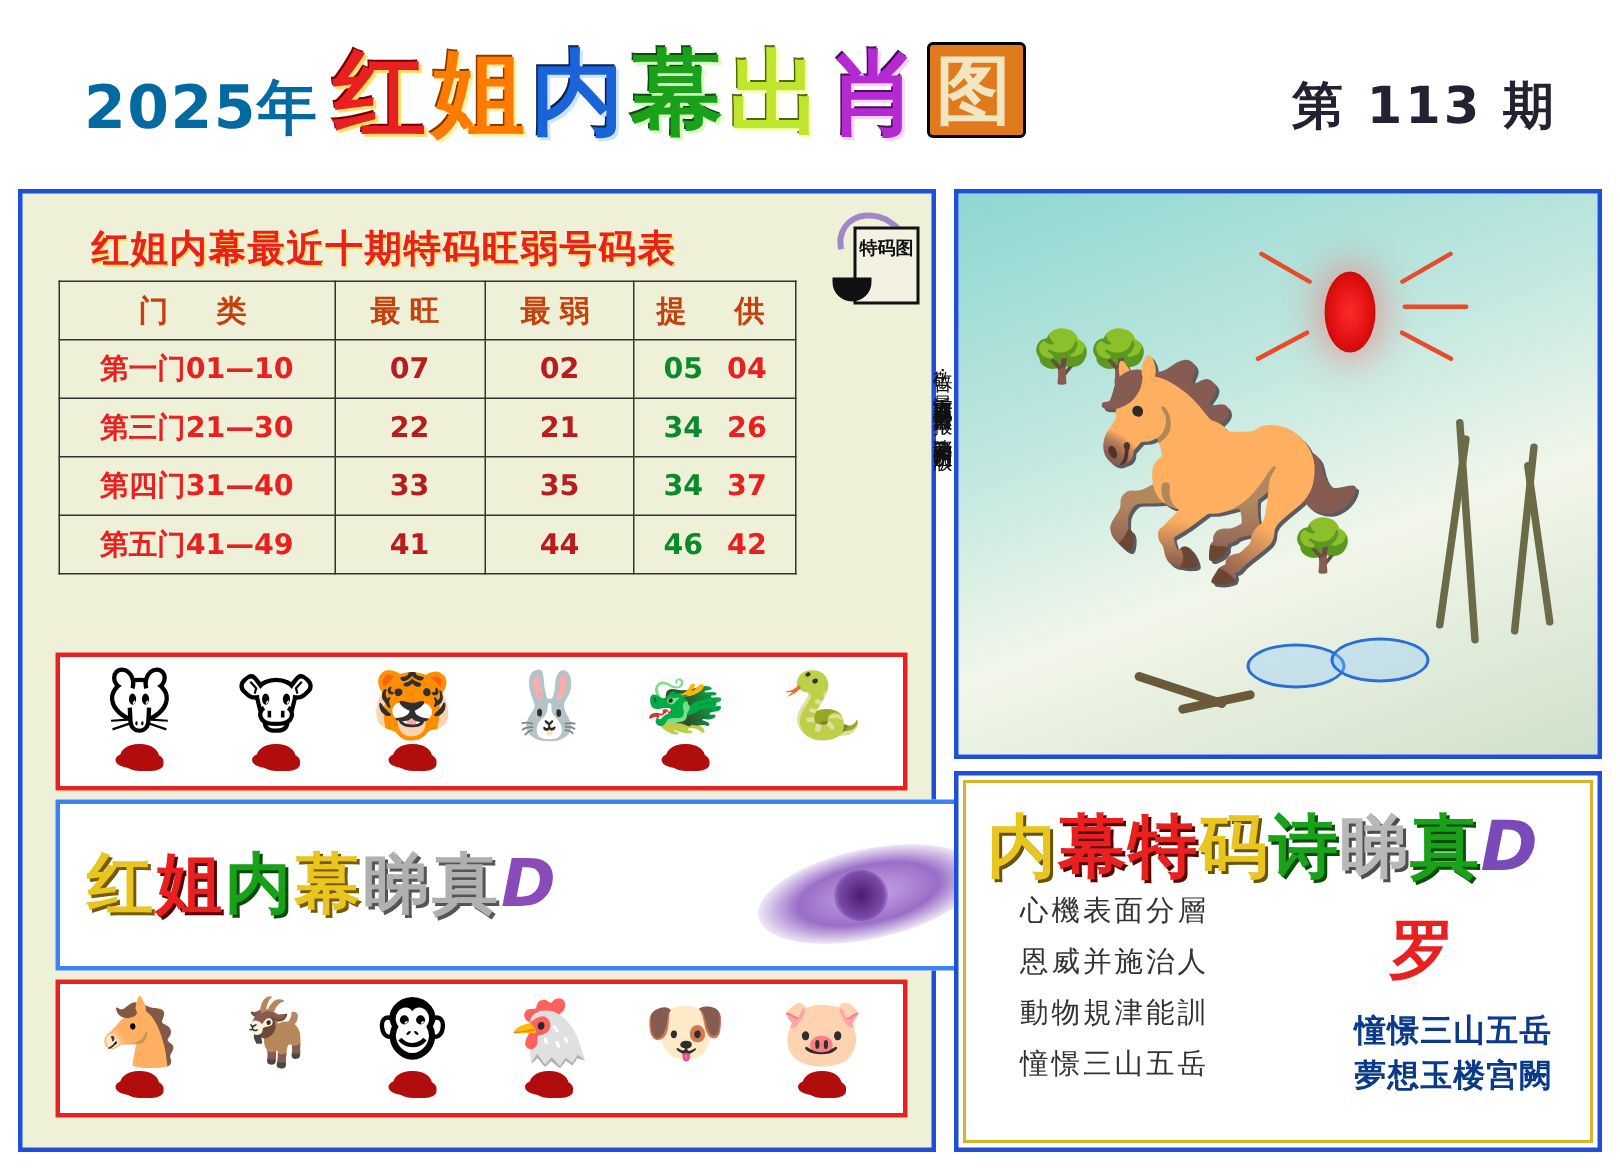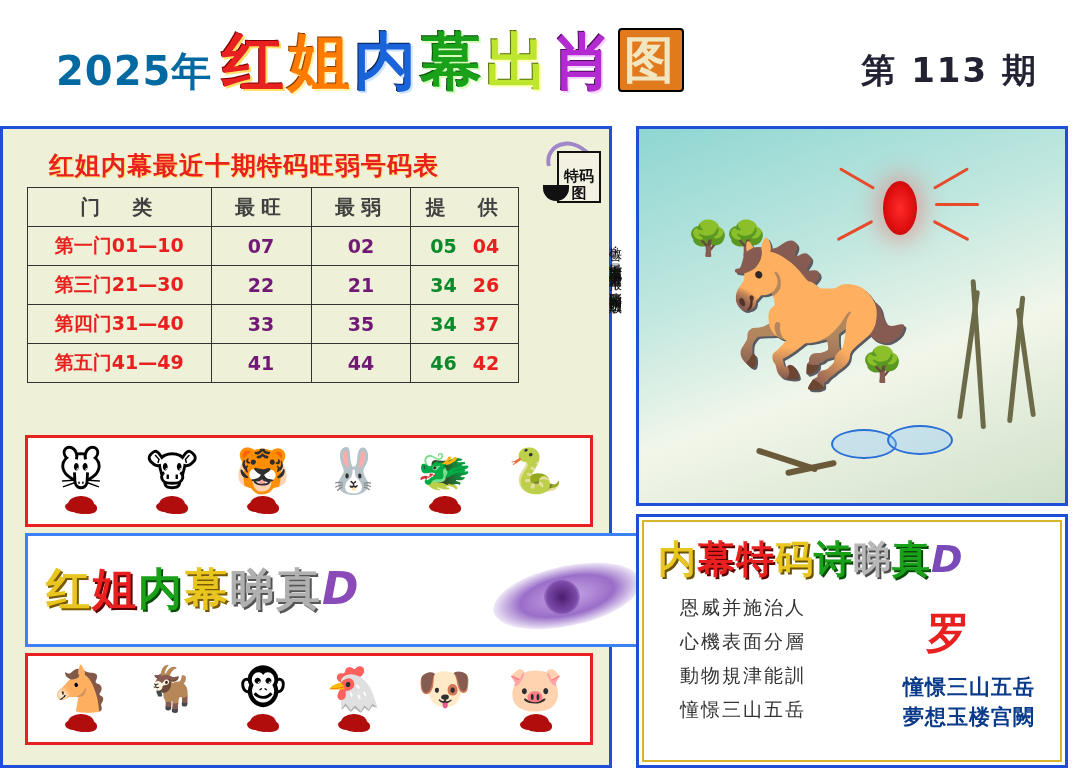--- a/index.html
+++ b/index.html
@@ -41,38 +41,38 @@
     padding:0 4px;border-radius:4px;font-size:50px;line-height:60px;
     vertical-align:6px;
   }
   .issue{
     position:absolute;right:42px;top:48px;
     font-size:34px;font-weight:bold;color:#222233;
     letter-spacing:2px;
   }
   
   .left-panel{
-    position:absolute;left:0;top:126px;width:612px;height:642px;
+    position:absolute;left:12px;top:126px;width:612px;height:642px;
     background:#eef0d8;border:3px solid #1f4fd8;box-sizing:border-box;
   }
   .tbl-title{
     position:absolute;left:46px;top:20px;
     font-size:25px;font-weight:bold;color:#e8201f;
     text-shadow:1px 1px 0 #ffe066;letter-spacing:1px;
     white-space:nowrap;
   }
   
   .stamp{
     position:absolute;left:540px;top:12px;width:62px;height:78px;
   }
   .stamp-box{
     position:absolute;left:14px;top:10px;width:44px;height:52px;
     border:2px solid #111;background:#f3f1e2;
-    font-size:15px;line-height:17px;color:#111;font-weight:bold;
-    text-align:center;padding-top:15px;box-sizing:border-box;
+    font-size:12px;line-height:17px;color:#111;font-weight:bold;
+    text-align:center;padding-top:4px;box-sizing:border-box;
   }
   .stamp-arc{
     position:absolute;left:2px;top:2px;width:44px;height:36px;
     border:4px solid #a088c8;border-bottom-color:transparent;border-right-color:transparent;
     border-radius:50%;transform:rotate(35deg);
   }
   .stamp-cup{
     position:absolute;left:0px;top:44px;width:26px;height:16px;
     background:#111;border-radius:0 0 13px 13px;
   }
@@ -85,23 +85,23 @@
   
   table.main{
     position:absolute;left:24px;top:58px;
     border-collapse:collapse;width:492px;
     background:#eef0d8;
   }
   table.main th,table.main td{
     border:1px solid #333;height:36px;text-align:center;
     font-size:19px;font-weight:bold;
   }
-  table.main th{color:#404040;letter-spacing:6px;font-size:20px;}
+  table.main th{color:#c2410c;letter-spacing:6px;font-size:20px;}
   td.cat{color:#e8201f;width:186px;font-size:18px;}
-  td.num{color:#701a75;width:100px;}
+  td.num{color:#b91c1c;width:100px;}
   td.pair{width:106px;}
   td.pair .a{color:#0a8a2a;margin-right:16px;}
   td.pair .b{color:#e8201f;}
   
   .zod-row{
     position:absolute;left:22px;width:568px;height:92px;
     border:3px solid #e8201f;background:#ffffff;box-sizing:border-box;
   }
   .zod-row.top{top:306px;}
   .zod-row.bot{top:524px;}
@@ -175,21 +175,21 @@
     position:absolute;left:636px;top:514px;width:432px;height:254px;
     border:3px solid #1f4fd8;box-sizing:border-box;background:#ffffff;
     padding:3px;
   }
   .rb-inner{
     width:100%;height:100%;border:2px solid #d8b42a;box-sizing:border-box;
     position:relative;
   }
   .poem-title{
     position:absolute;left:14px;top:12px;
-    font-size:38px;font-weight:bold;letter-spacing:1px;white-space:nowrap;
+    font-size:46px;font-weight:bold;letter-spacing:1px;white-space:nowrap;
   }
   .pt1{color:#e8c51f;text-shadow:2px 2px 0 #6a5200;}
   .pt2{color:#e8201f;text-shadow:2px 2px 0 #5a0000;}
   .pt3{color:#1aa11a;text-shadow:2px 2px 0 #064d06;}
   .pt4{color:#b8b8b8;text-shadow:2px 2px 0 #4d4d4d;}
   .pt5{color:#7a4ab8;font-style:italic;}
   .poem-lines{
     position:absolute;left:36px;top:68px;width:180px;
     font-size:19px;line-height:34px;color:#333;letter-spacing:2px;
   }
@@ -354,22 +354,22 @@
   <div class="stick" style="left:146px;top:336px;width:52px;transform:rotate(-12deg);"></div>
 </div>
 
 <div class="rb">
   <div class="rb-inner">
     <div class="poem-title">
       <span class="pt1">内</span><span class="pt2">幕</span><span class="pt2">特</span><span class="pt1">码</span><span class="pt3">诗</span><span class="pt4">睇</span><span class="pt3">真</span><span class="pt5">D</span>
     </div>
 
     <div class="poem-lines">
+      <div>心機表面分層</div>
       <div>恩威并施治人</div>
-      <div>心機表面分層</div>
       <div>動物規津能訓</div>
       <div>憧憬三山五岳</div>
     </div>
 
     <div class="big-word">罗</div>
 
     <div class="couplet">
       <div>憧憬三山五岳</div>
       <div>夢想玉楼宫闕</div>
     </div>

